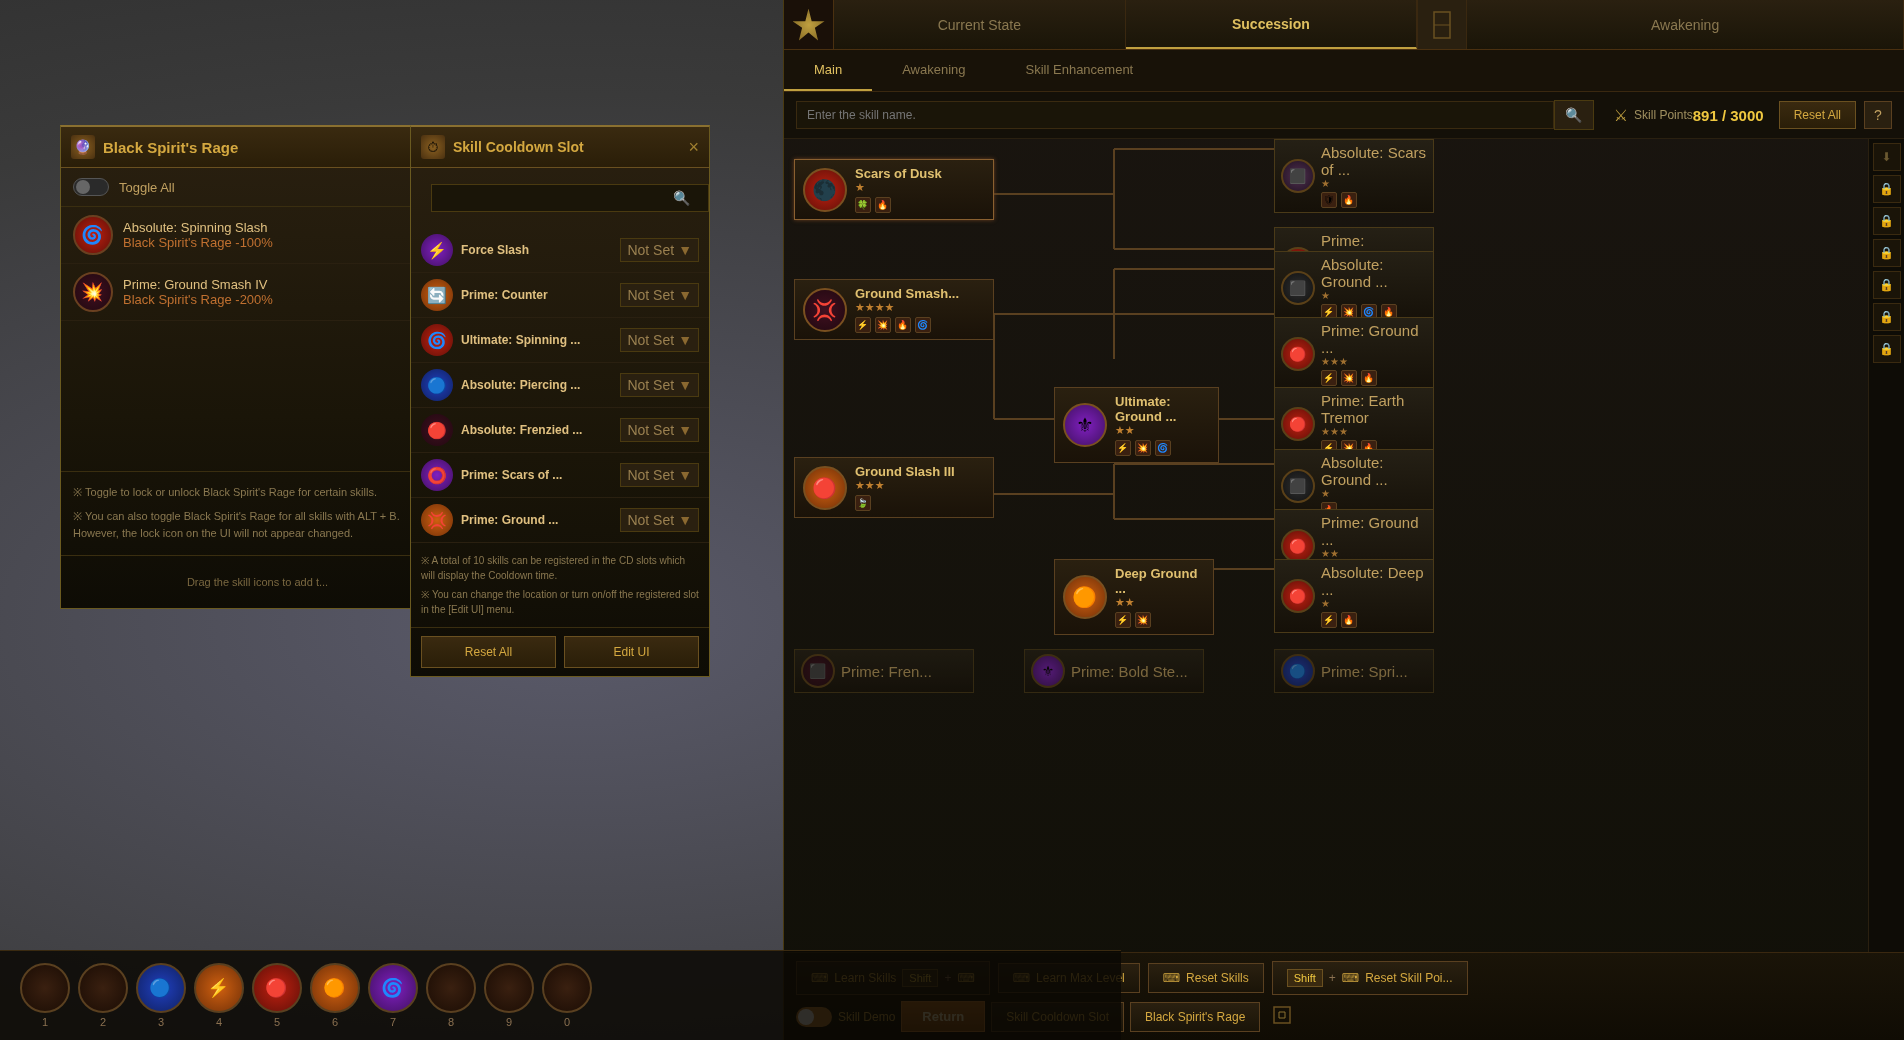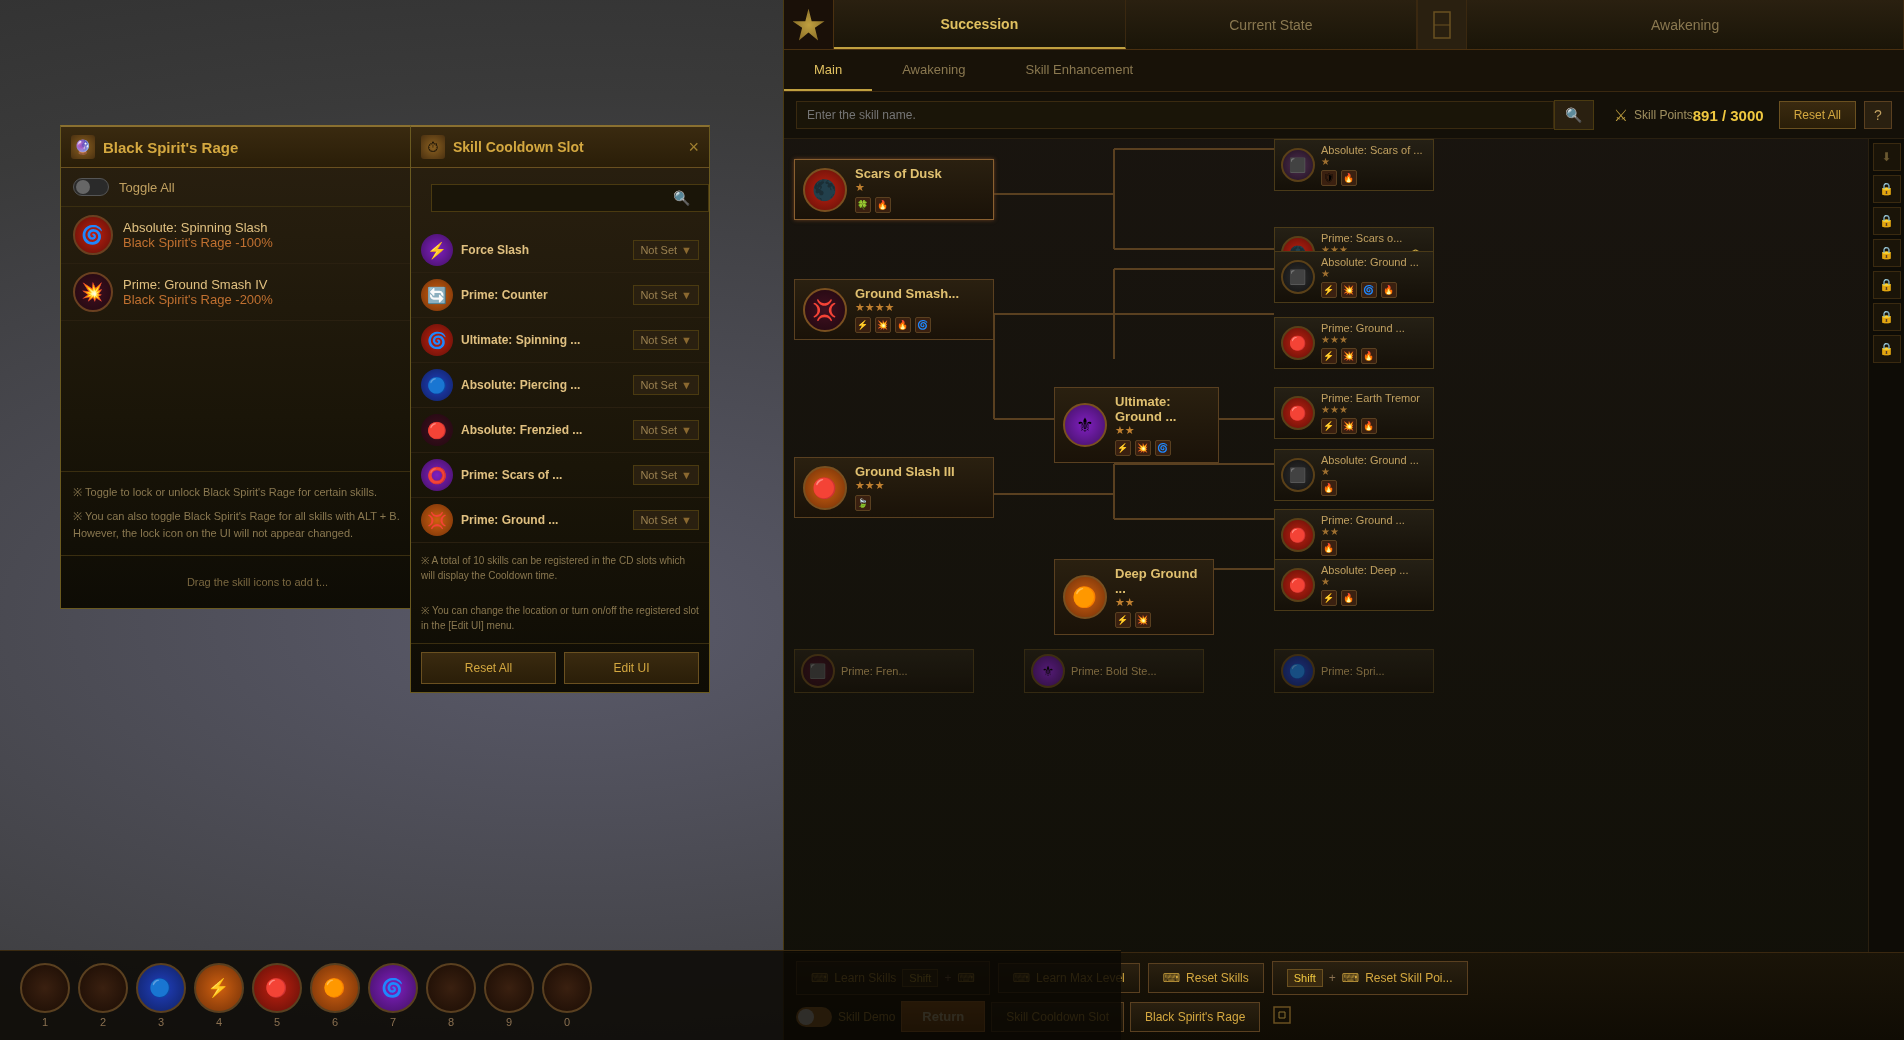--- a/index.html
+++ b/index.html
@@ -206,21 +206,21 @@
       flex: 1;
       color: #e0c080;
       font-size: 12px;
       font-weight: bold;
     }
 
     .cd-not-set {
       background: #2a2010;
       border: 1px solid #4a3a10;
       color: #9a8050;
-      font-size: 11px;
+      font-size: 14px;
       padding: 3px 6px;
       display: flex;
       align-items: flex-end;
     }
 
     .cd-arrow {
       color: #8a6830;
       margin-left: 4px;
     }
 
@@ -508,21 +508,21 @@
       margin-right: 6px;
       border: 2px solid #5a4018;
       flex-shrink: 0;
       display: flex; align-items: center; justify-content: center;
       font-size: 14px;
       background: #2a1808;
     }
 
     .skill-node-sm-name {
       color: #c0a060;
-      font-size: 11px;
+      font-size: 15px;
     }
 
     .skill-node-sm-stars {
       color: #a07030;
       font-size: 10px;
     }
 
     
     .bottom-bar {
       background: linear-gradient(180deg, #1a1408 0%, #100c04 100%);
@@ -811,41 +811,41 @@
     <div class="cd-skill-icon icon-orange">💢</div>
     <div class="cd-skill-name">Prime: Ground ...</div>
     <div class="cd-not-set">
       <span>Not Set</span>
       <span class="cd-arrow">▼</span>
     </div>
   </div>
 
   <div class="cd-note">
     <div>※ A total of 10 skills can be registered in the CD slots which will display the Cooldown time.</div>
-    <div style="margin-top:20px">※ You can change the location or turn on/off the registered slot in the [Edit UI] menu.</div>
+    <div style="margin-top:4px">※ You can change the location or turn on/off the registered slot in the [Edit UI] menu.</div>
   </div>
 
   <div class="cd-buttons">
     <button class="cd-btn">Reset All</button>
     <button class="cd-btn">Edit UI</button>
   </div>
 </div>
 
 <div class="main-panel">
 
   <div class="main-top-bar">
     <div class="logo-area">
       <div class="logo-icon"></div>
     </div>
     <div class="nav-tabs-top">
+      <div class="nav-tab-top current-state">
+        <span>Current State</span>
+      </div>
       <div class="nav-tab-top succession">
         <span>Succession</span>
-      </div>
-      <div class="nav-tab-top current-state">
-        <span>Current State</span>
       </div>
       <div class="divider-icon">
         <svg width="20" height="30" viewBox="0 0 20 30">
           <rect x="2" y="2" width="16" height="26" fill="none" stroke="#6a5020" stroke-width="1.5"></rect>
           <line x1="2" y1="15" x2="18" y2="15" stroke="#6a5020" stroke-width="1"></line>
         </svg>
       </div>
       <div class="nav-tab-top awakening">
         <span>Awakening</span>
       </div>

